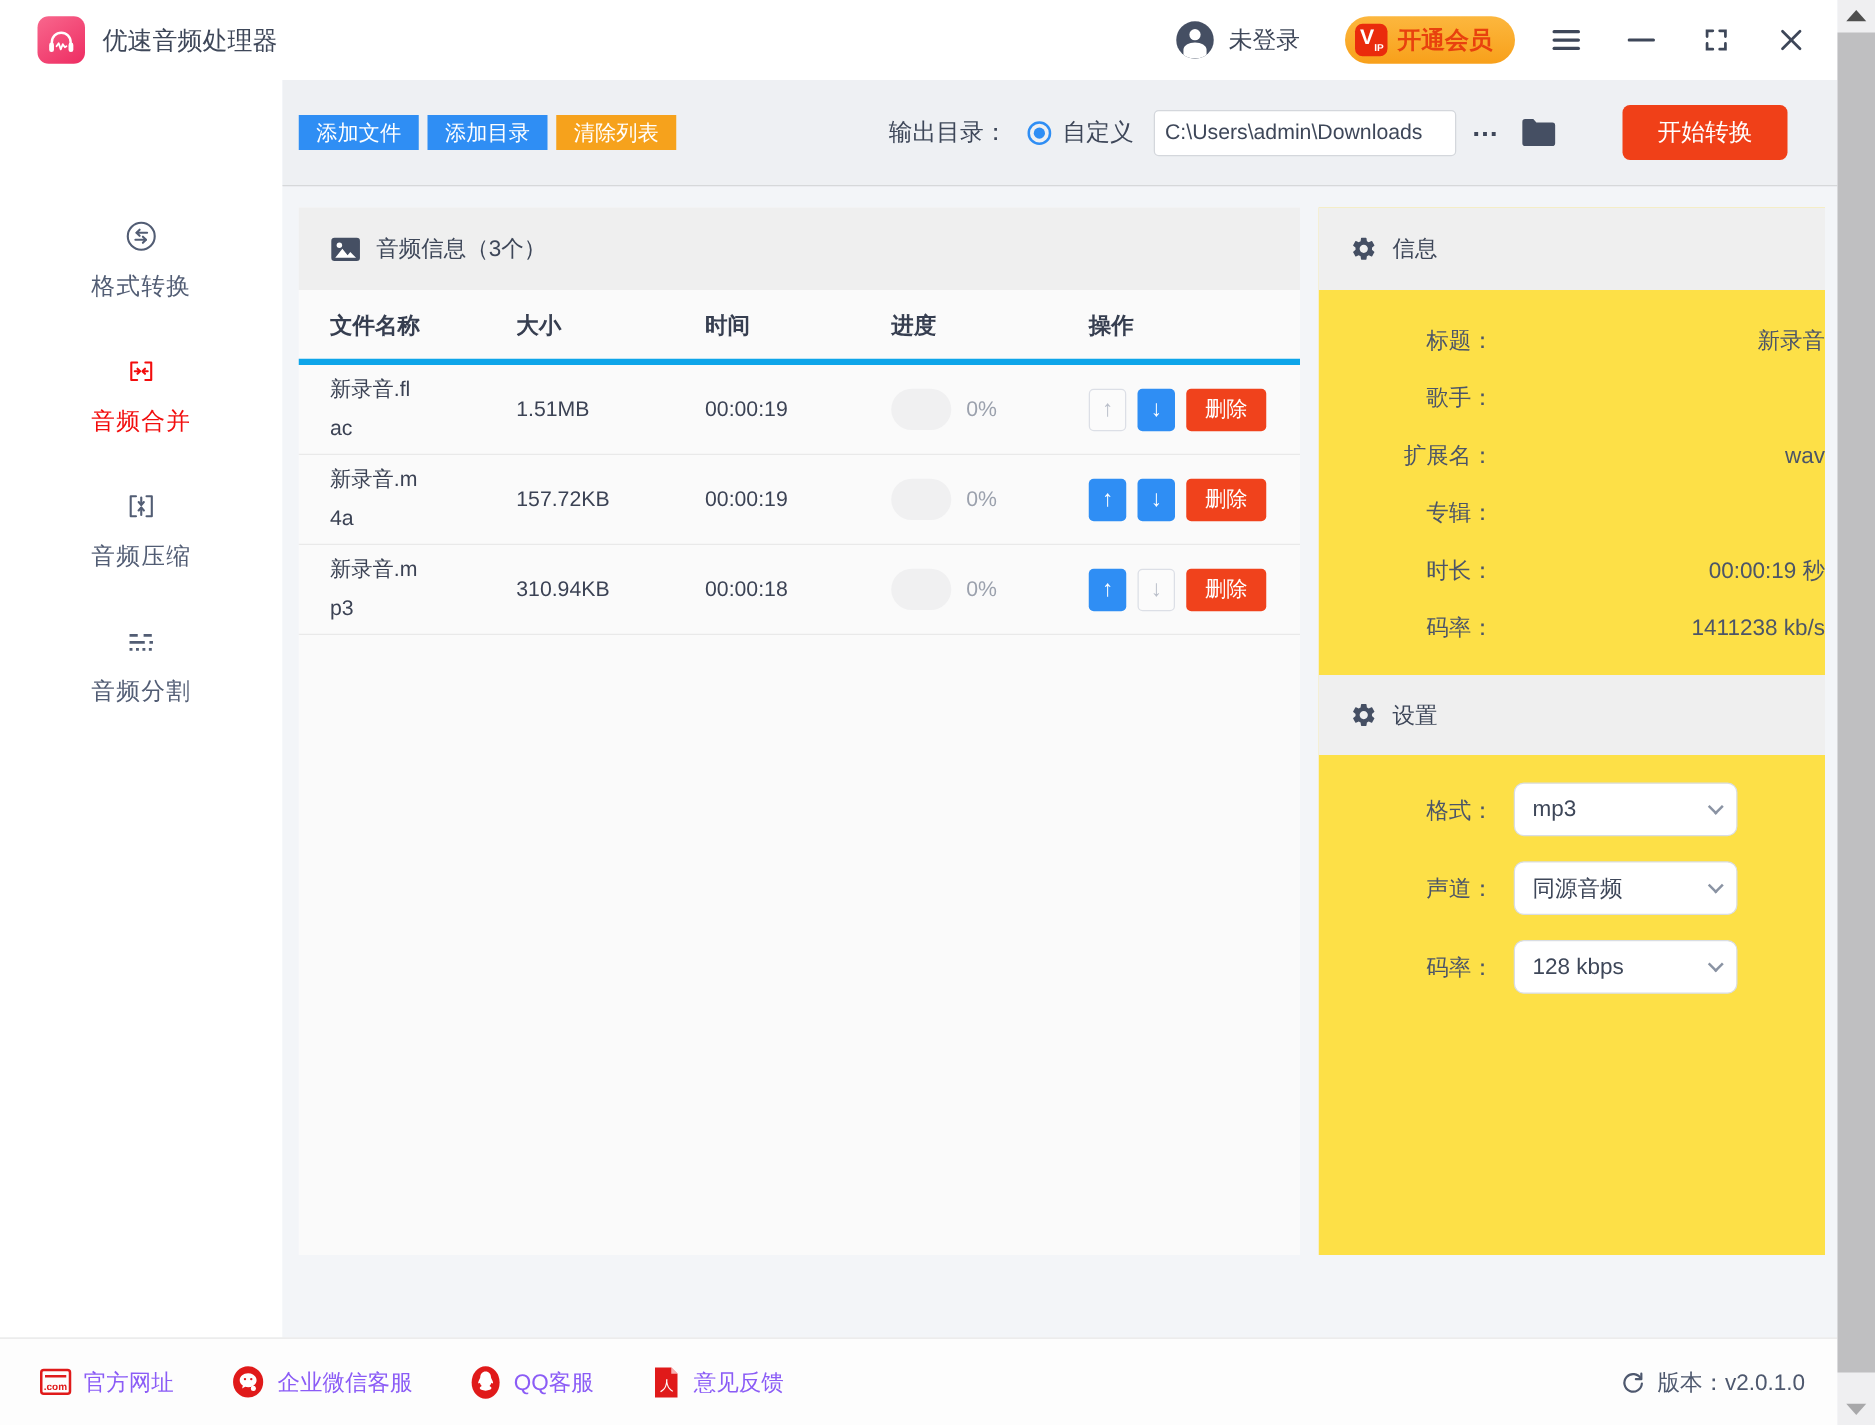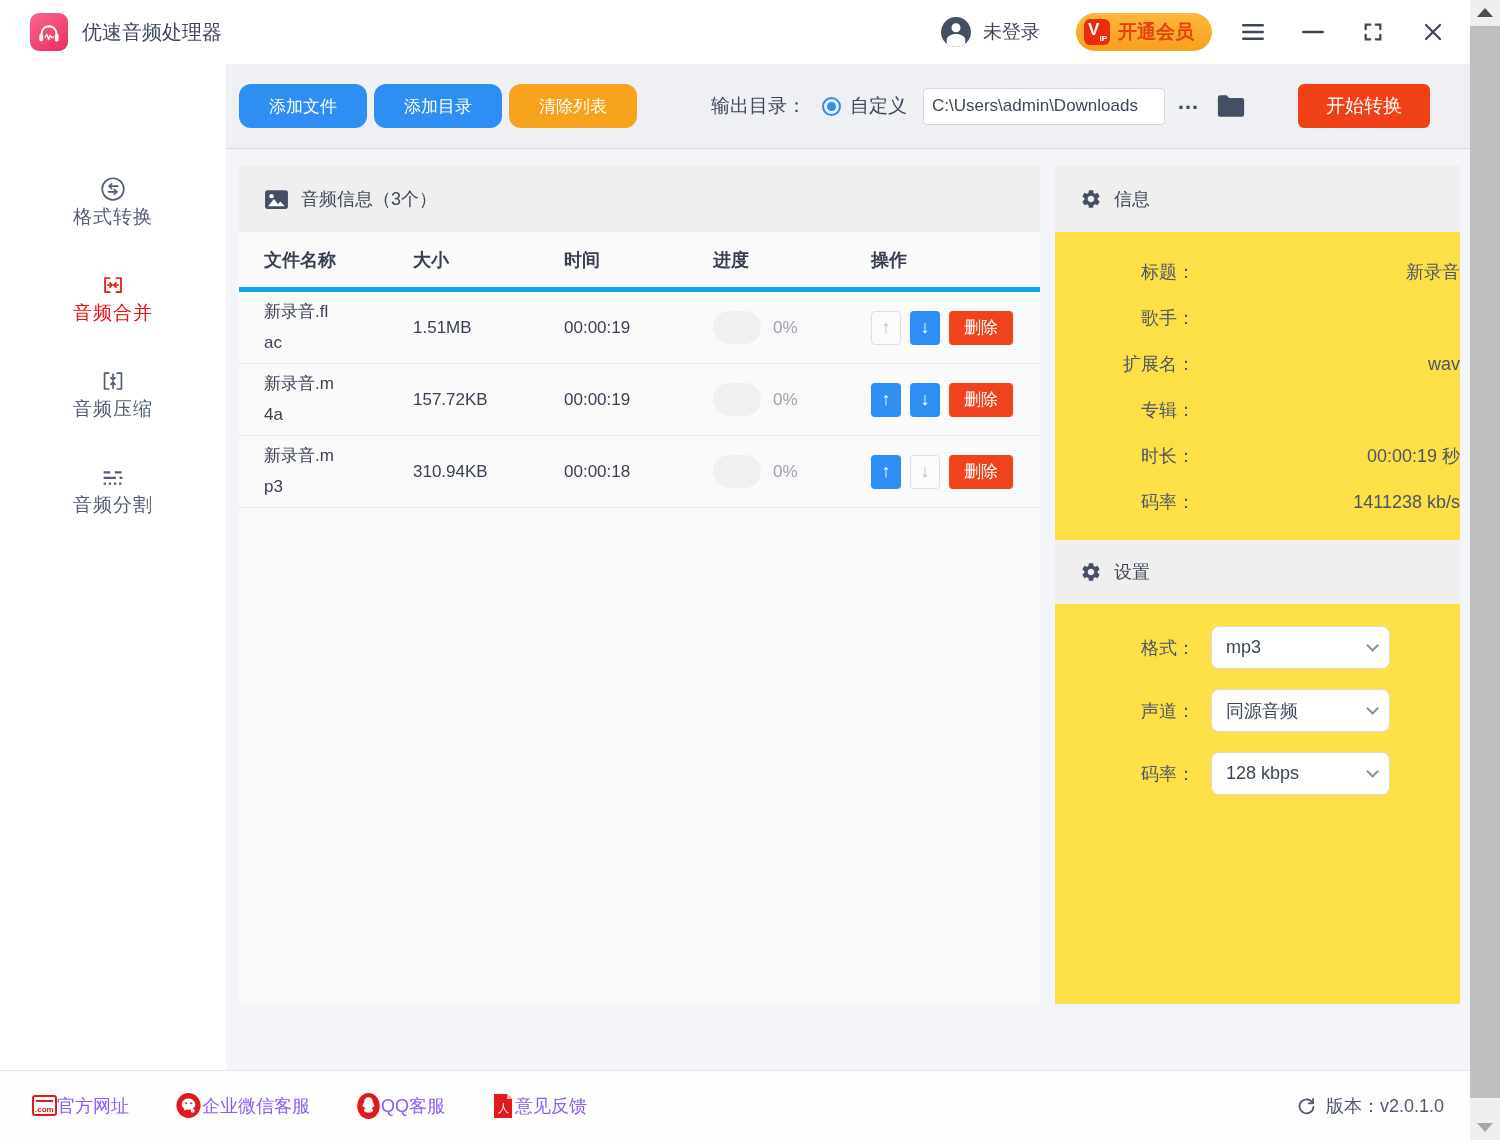--- a/index.html
+++ b/index.html
@@ -24,28 +24,28 @@
   .win-btn { width:26px; height:26px; display:flex; align-items:center; justify-content:center; cursor:pointer; color:#3e4759; }
 
   
   .scrollbar { position:absolute; right:0; top:0; width:30px; height:1140px; background:#efeff1; z-index:9; }
   .sb-up { position:absolute; top:8px; left:7px; width:0; height:0; border-left:8px solid transparent; border-right:8px solid transparent; border-bottom:9px solid #4f4f4f; }
   .sb-thumb { position:absolute; top:26px; left:0; width:30px; height:1072px; background:#bfbfc1; }
   .sb-down { position:absolute; bottom:8px; left:7px; width:0; height:0; border-left:8px solid transparent; border-right:8px solid transparent; border-top:9px solid #a8a8aa; }
 
   
   .sidebar { position:absolute; left:0; top:64px; width:226px; height:1006px; background:#ffffff; display:flex; flex-direction:column; align-items:center; padding-top:110px; }
-  .side-item { display:flex; flex-direction:column; align-items:center; margin-bottom:40px; cursor:pointer; color:#525d74; }
+  .side-item { display:flex; flex-direction:column; align-items:center; gap:12px; margin-bottom:40px; cursor:pointer; color:#525d74; }
   .side-item .side-label { font-size:19px; letter-spacing:1px; }
   .side-item.active { color:#f20d0d; }
   .side-item svg { display:block; }
 
   
   .toolbar { position:absolute; left:226px; top:64px; width:1244px; height:85px; background:#eef0f3; border-bottom:1px solid #d6d8da; display:flex; align-items:center; padding:0 40px 0 13px; }
-  .tb-btn { height:44px; padding:0 30px; border:none; border-radius:12px; color:#fff; font-size:17px; cursor:pointer; margin-right:7px; }
+  .tb-btn { height:28px; padding:0 14px; border:none; border-radius:0; color:#fff; font-size:17px; cursor:pointer; margin-right:7px; }
   .tb-blue { background:#2f8ef4; }
   .tb-orange { background:#f6a21c; }
   .tb-right { margin-left:auto; display:flex; align-items:center; }
   .out-label { font-size:19px; color:#3e4759; margin-right:16px; }
   .radio { width:19px; height:19px; border-radius:50%; border:2px solid #2f8ef4; display:flex; align-items:center; justify-content:center; margin-right:9px; cursor:pointer; }
   .radio-dot { width:9px; height:9px; border-radius:50%; background:#2f8ef4; }
   .radio-label { font-size:19px; color:#3e4759; margin-right:16px; cursor:pointer; }
   .path-input { width:242px; height:37px; border:1px solid #d4d7dc; border-radius:4px; background:#fff; font-size:17px; color:#3e4759; padding:0 8px; font-family:"Liberation Sans","DejaVu Sans",sans-serif; }
   .ellipsis-btn { font-size:22px; color:#3e4759; font-weight:bold; margin:0 16px 8px 12px; cursor:pointer; letter-spacing:1px; }
   .folder-btn { margin-right:52px; cursor:pointer; display:flex; }
@@ -81,21 +81,21 @@
   .info-value { font-size:18px; color:#4c5568;text-align:right; }
   .set-body { padding-top:22px; }
   .set-row { display:grid; grid-template-columns:140px 1fr; column-gap:16px; margin-bottom:20px; align-items:center; }
   .set-label { text-align:right; font-size:18px; color:#4c5568; }
   .select { width:179px; height:43px; border:1px solid #d9dde3; border-radius:8px; background:#fff; display:flex; align-items:center; justify-content:space-between; padding:0 14px 0 14px; cursor:pointer; }
   .select-value { font-size:18px; color:#3e4759; }
   .chevron { width:9px; height:9px; border-right:2px solid #8a93a3; border-bottom:2px solid #8a93a3; transform:rotate(45deg) translateY(-3px); }
 
   
   .footer { position:absolute; left:0; bottom:0; width:1470px; height:70px; background:#fdfdfd; border-top:1px solid #e6e6e6; display:flex; align-items:center; padding:0 26px 0 32px; }
-  .f-link { display:flex; align-items:center; margin-right:46px; cursor:pointer; }
+  .f-link { display:flex; align-items:center; gap:10px; margin-right:46px; cursor:pointer; }
   .f-label { font-size:18px; color:#8b5cf6; }
   .f-version { margin-left:auto; display:flex; align-items:center; gap:9px; color:#4e586e; font-size:18px; }
   .com-box { width:25px; height:21px; border:2px solid #e01a1a; border-radius:3px; position:relative; }
   .com-box::before { content:""; position:absolute; left:2px; right:2px; top:3px; height:2px; background:#e01a1a; }
   .com-text { position:absolute; left:1px; bottom:0px; font-size:8px; font-weight:bold; color:#e01a1a; }
 </style>
 </head>
 <body>
 
 <div class="window">

